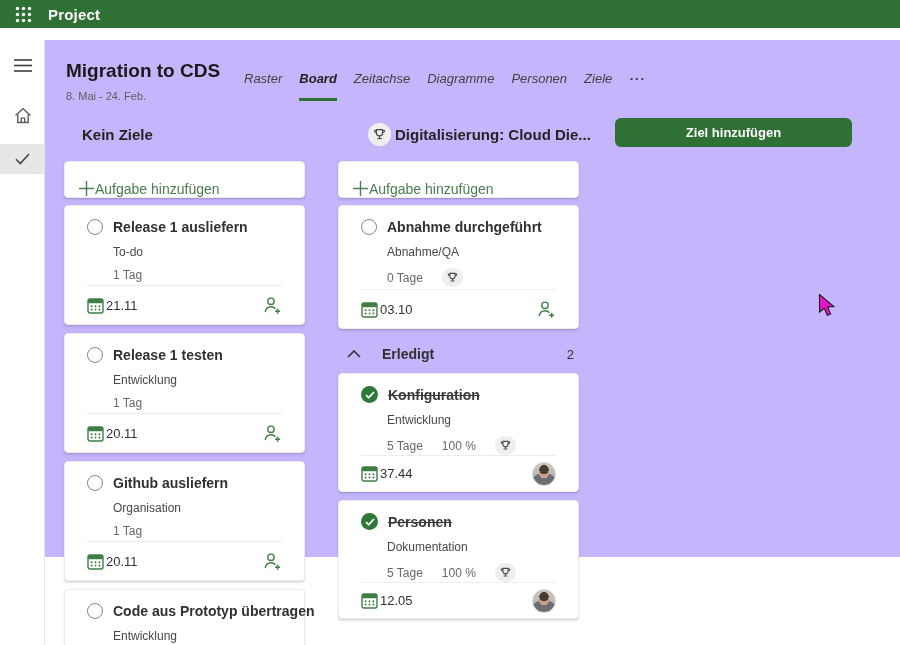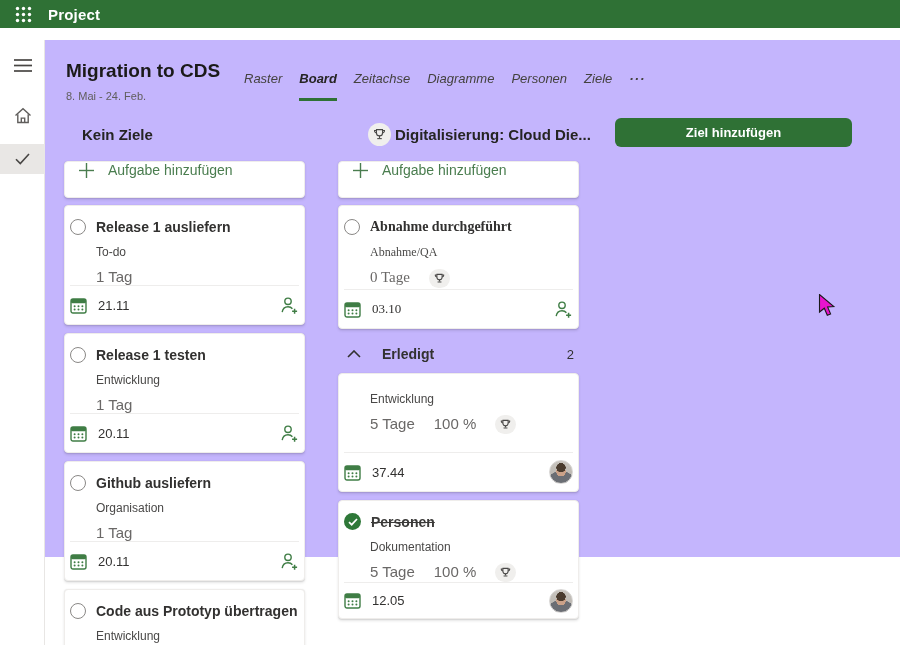--- a/index.html
+++ b/index.html
@@ -42,33 +42,33 @@
     background:#2f7135; color:#ffffff; font-size:13px; font-weight:700;
     border:none; border-radius:6px; display:flex; align-items:center; justify-content:center; cursor:pointer;
   }
   
   .col { position:absolute; width:241px; top:121px; }
   .col1 { left:19px; } .col2 { left:293px; }
   .card {
     background:#ffffff; border:1px solid #efedeb; border-radius:4px;
     box-shadow:0 1.2px 2.8px rgba(0,0,0,.10), 0 .3px .9px rgba(0,0,0,.08);
   }
-  .add-card { height:37px; display:flex; align-items:flex-start; gap:13px; padding-left:13px; cursor:pointer; margin-bottom:7px; }
+  .add-card { height:37px; display:flex; align-items:flex-end; gap:0; padding-left:13px; cursor:pointer; margin-bottom:7px; }
   .add-label { color:#4a7d4f; font-size:14px; }
-  .task-card { display:flex; flex-direction:column; padding:10px 5px 0; margin-bottom:8px; cursor:pointer; }
-  .task-card.h120 { height:120px; } .task-card.h124 { height:124px;font-family:Liberation Serif, serif; } .task-card.h119 { height:119px; }
+  .task-card { display:flex; flex-direction:column; padding:10px 22px 0; margin-bottom:8px; cursor:pointer; }
+  .task-card.h120 { height:120px; } .task-card.h124 { height:124px; } .task-card.h119 { height:119px; }
   .trow { display:flex; align-items:center; gap:10px; min-height:21px; }
   .circle { width:16px; height:16px; border:1.6px solid #8a8886; border-radius:50%; flex:none; cursor:pointer; }
   .done-circle { width:17px; height:17px; border-radius:50%; background:#2e7838; flex:none; display:flex; align-items:center; justify-content:center; cursor:pointer; }
   .ttl { font-size:14px; font-weight:700; color:#323130; white-space:nowrap; }
   .ttl.struck { text-decoration:line-through; font-weight:700; color:#3b3a39; }
   .bucket { margin:8px 0 0 26px; font-size:12px; color:#494847; }
-  .meta { margin:9px 0 0 26px; display:flex; align-items:flex-start; gap:19px; font-size:15px; color:#6a6867; }
+  .meta { margin:9px 0 0 26px; display:flex; align-items:center; gap:19px; font-size:12px; color:#6a6867; }
   .goal-badge { width:21px; height:19px; border-radius:10px; background:#f0efed; display:flex; align-items:center; justify-content:center; }
-  .cfoot { margin-top:auto; border-top:1px solid #eeedec; height:39px; display:flex; align-items:center; gap:11px; }
+  .cfoot { margin-top:auto; border-top:1px solid #eeedec; height:39px; display:flex; align-items:center; gap:2px; }
   .date { font-size:13px; color:#323130; }
   .spacer { flex:1; }
   .assign-btn { display:flex; cursor:pointer; }
   .avatar {
     width:24px; height:24px; border-radius:50%; border:1px solid #d8d6d4; cursor:pointer;
     background:
       radial-gradient(circle at 50% 30%, #4a3b2e 0 24%, rgba(0,0,0,0) 25%),
       radial-gradient(circle at 50% 48%, #caa188 0 30%, rgba(0,0,0,0) 31%),
       radial-gradient(circle at 50% 115%, #6b6e74 0 55%, rgba(0,0,0,0) 56%),
       linear-gradient(#c9c5bf, #b4b0aa);
@@ -336,20 +336,28 @@
         <span class="chev-btn">
           <svg width="14" height="8" viewBox="0 0 14 8" fill="none" stroke="#323130" stroke-width="1.6">
               <path d="M1 7 7 1l6 6"></path>
             </svg>
         </span>
         <span class="done-label">Erledigt</span>
         <span class="done-count">2</span>
       </div>
 
       <div class="card task-card h119">
+        <div class="trow">
+          <span class="done-circle">
+            <svg width="10" height="8" viewBox="0 0 10 8" fill="none" stroke="#ffffff" stroke-width="1.7">
+                <path d="M1 4.1 3.7 6.7 9 1"></path>
+              </svg>
+          </span>
+          <span class="ttl struck">Konfiguration</span>
+        </div>
         <div class="bucket">Entwicklung</div>
         <div class="meta">
           <span>5 Tage</span>
           <span>100 %</span>
           <span class="goal-badge">
             <svg width="11" height="11" viewBox="0 0 12 12" fill="none" stroke="#494847" stroke-width="1.1">
               <path d="M3.2 1.5h5.6v3a2.8 2.8 0 0 1-5.6 0Z"></path>
               <path d="M3.2 2.3H1.4a1.9 1.9 0 0 0 1.9 2.1"></path>
               <path d="M8.8 2.3h1.8a1.9 1.9 0 0 1-1.9 2.1"></path>
               <path d="M6 7.3v1.9"></path>

